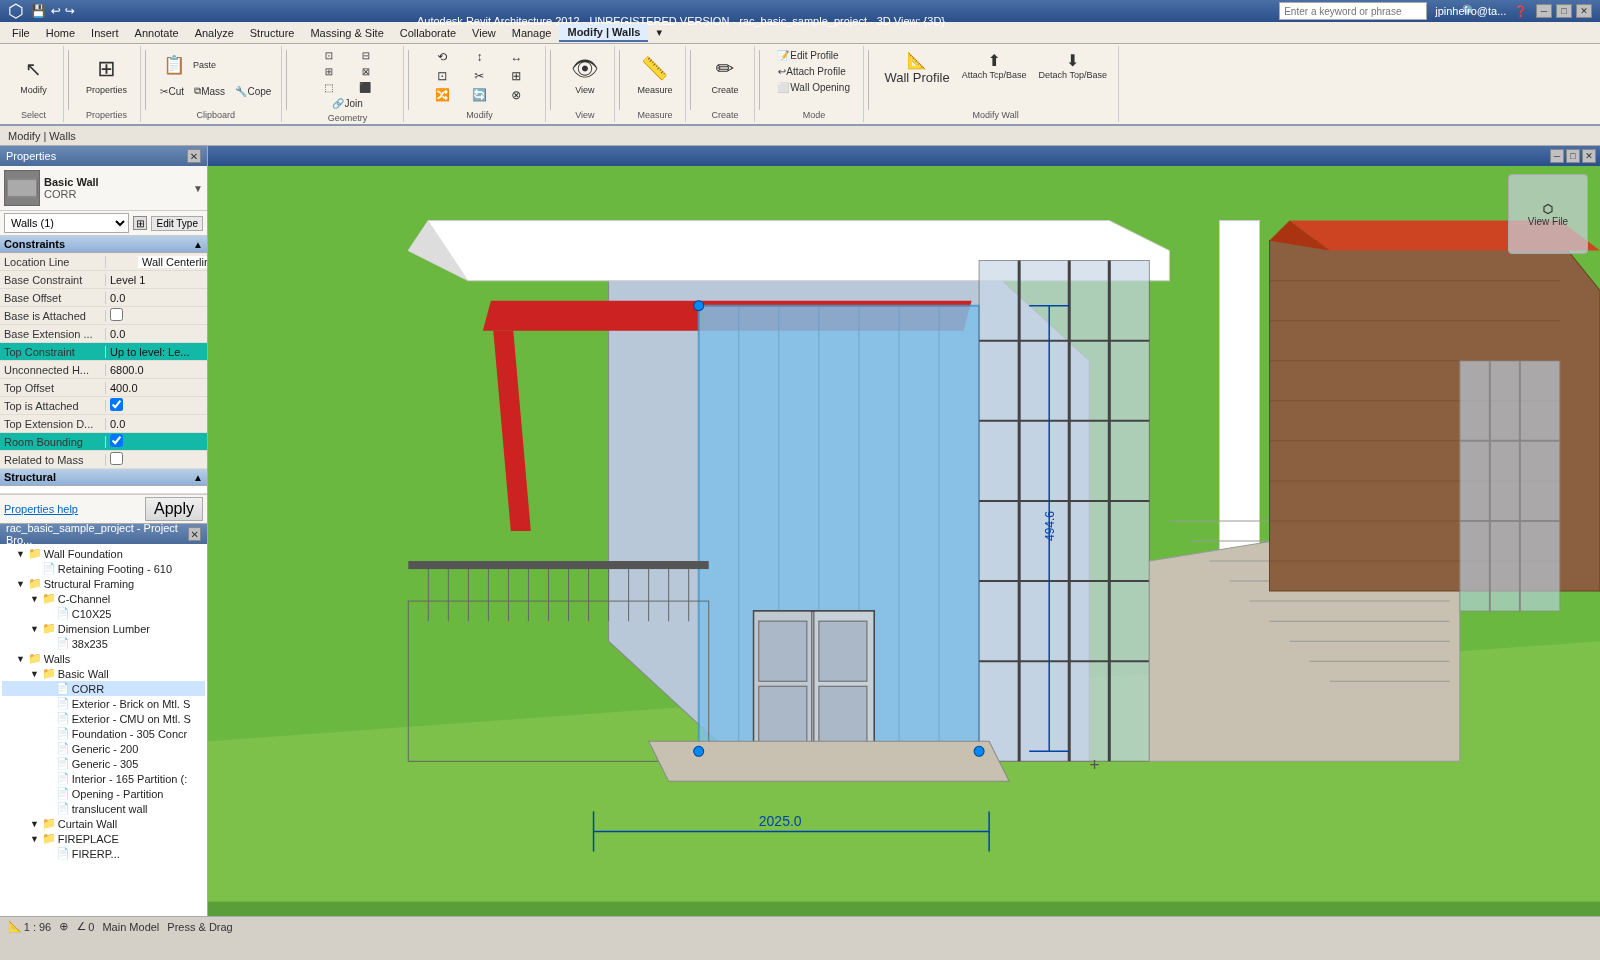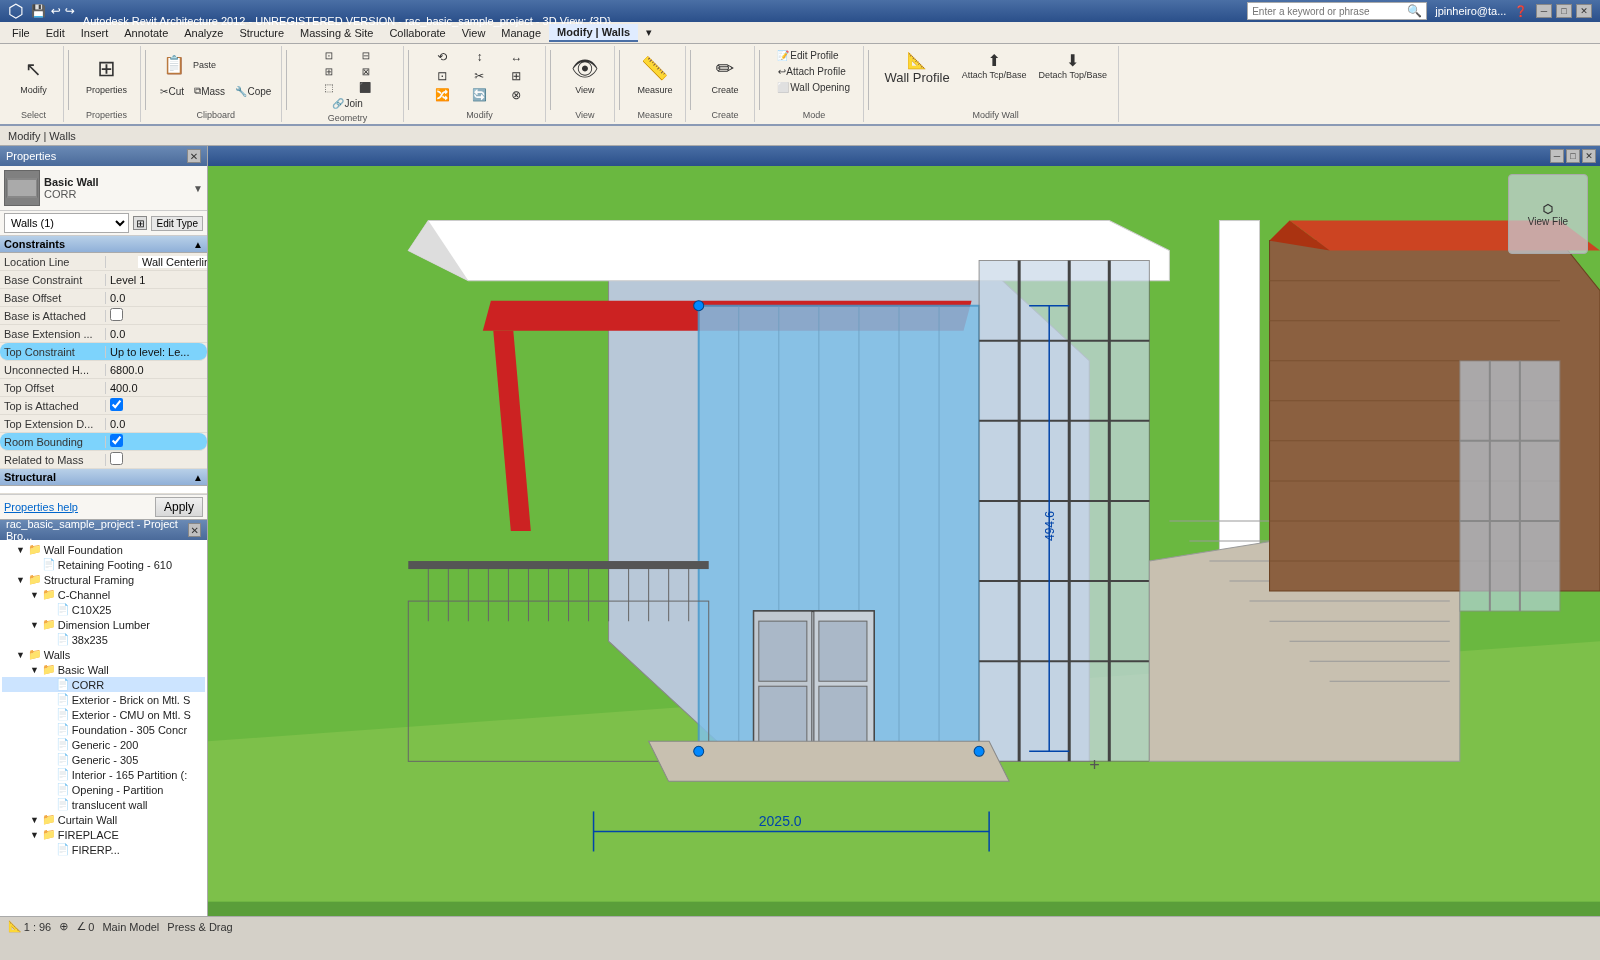--- a/index.html
+++ b/index.html
@@ -8,21 +8,21 @@
     
     #titlebar {
       height: 22px;
       background: linear-gradient(to bottom, #4a6fa5, #2a4f8a);
       display: flex;
       align-items: center;
       padding: 0 8px;
       color: white;
       font-size: 11px;
     }
-    #titlebar .title { flex: 1; text-align: left; margin-top: 20px; }
+    #titlebar .title { flex: 1; text-align: center; margin-top: 20px; }
     #titlebar .win-controls { display: flex; gap: 4px; }
     #titlebar .win-btn {
       width: 16px; height: 14px;
       background: #c0c0c0;
       border: 1px solid #888;
       font-size: 9px;
       display: flex; align-items: center; justify-content: center;
       cursor: pointer;
       color: #333;
     }
@@ -236,21 +236,21 @@
       justify-content: space-between;
       border-top: 1px solid #ccc;
       background: #f8f6f2;
     }
     #prop-help-link { color: #0066cc; text-decoration: underline; cursor: pointer; font-size: 11px; }
     #apply-btn {
       padding: 2px 8px;
       border: 1px solid #aaa;
       background: linear-gradient(to bottom, #f0f0f0, #d8d8d8);
       cursor: pointer;
-      font-size: 12px;
+      font-size: 16px;
     }
 
     
     #project-browser {
       flex: 1;
       overflow: hidden;
       display: flex;
       flex-direction: column;
       justify-content: flex-end;
     }
@@ -361,40 +361,40 @@
     }
 
     
     #search-box {
       display: flex;
       align-items: center;
       background: white;
       border: 1px solid #aaa;
       height: 18px;
       padding: 0 4px;
-      width: 180px;
+      width: 148px;
+      gap: 46px;
     }
     #search-input {
       border: none;
       outline: none;
       font-size: 11px;
       flex: 1;
       background: transparent;
     }
 
     
     #scene-svg {
       position: absolute;
       top: 0; left: 0;
       width: 100%; height: 100%;
     }
 
     .highlight-active {
-      background: #7dd3fc;
-      border-radius: 8px;
+      background: #14b8a6;
     }
 
     
     ::-webkit-scrollbar { width: 12px; }
     ::-webkit-scrollbar-track { background: #e0dcd4; }
     ::-webkit-scrollbar-thumb { background: #aaa; border: 1px solid #888; }
   </style>
 </head>
 <body>
 
@@ -416,21 +416,21 @@
   <span style="cursor:pointer; margin-right:8px;">❓</span>
   <div class="win-controls">
     <div class="win-btn">─</div>
     <div class="win-btn">□</div>
     <div class="win-btn">✕</div>
   </div>
 </div>
 
 <div id="menubar">
   <span class="menu-item">File</span>
-  <span class="menu-item">Edit</span>
+  <span class="menu-item">Home</span>
   <span class="menu-item">Insert</span>
   <span class="menu-item">Annotate</span>
   <span class="menu-item">Analyze</span>
   <span class="menu-item">Structure</span>
   <span class="menu-item">Massing &amp; Site</span>
   <span class="menu-item">Collaborate</span>
   <span class="menu-item">View</span>
   <span class="menu-item">Manage</span>
   <span class="menu-item active" style="background:#e0ecff; font-weight:bold; border-bottom: 2px solid #4a6fa5;">Modify | Walls</span>
   <span class="menu-item">▾</span>

